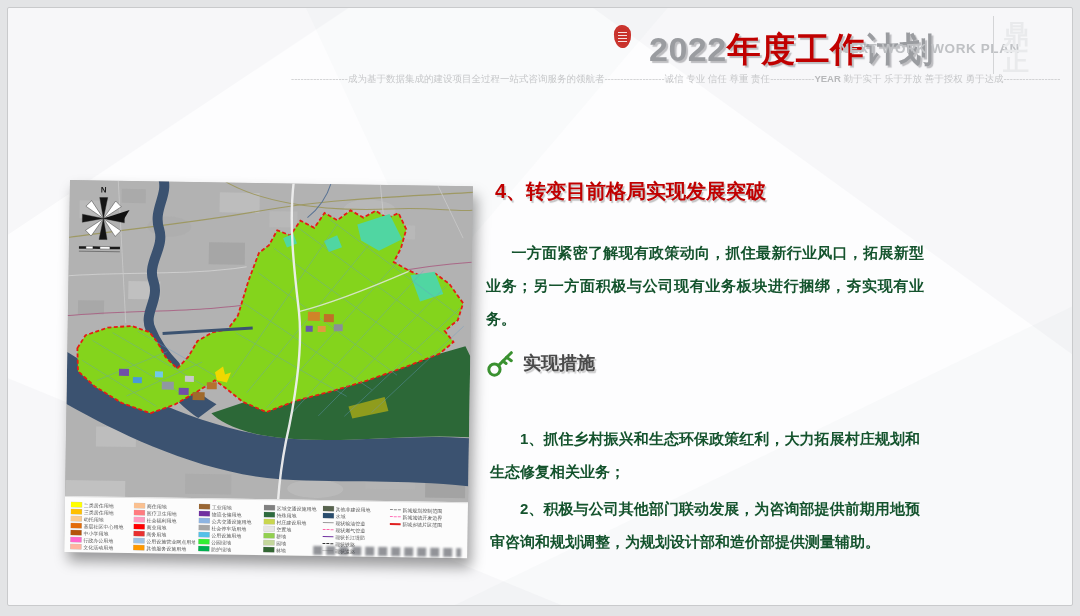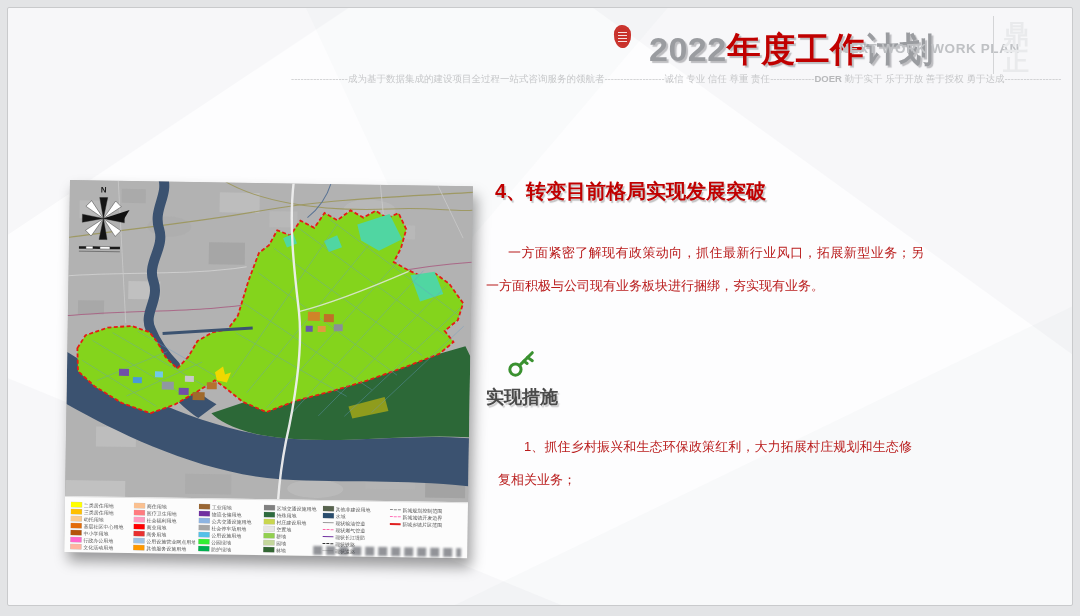--- a/index.html
+++ b/index.html
@@ -48,28 +48,28 @@
   .lsw{width:11px;height:4.5px;flex:0 0 11px;box-shadow:0 0 0 .3px #bbb;}
   .lln{width:11px;height:0;flex:0 0 11px;}
   .llb{font-size:5px;color:#555;white-space:nowrap;overflow:hidden;line-height:6px;}
   .caption-blur{position:absolute;right:6px;bottom:1px;width:148px;height:9px;filter:blur(1px);opacity:.55;
      background:repeating-linear-gradient(90deg,#3c3f48 0 9px,transparent 9px 13px);}
 
   
   .content{position:absolute;left:478px;top:170px;width:438px;}
   .heading{margin:0 0 0 9px;font-size:20px;font-weight:bold;color:#c00000;
            text-shadow:1.5px 1.5px 1px rgba(60,60,60,.3);}
-  .body-text{margin:0;font-size:13px;line-height:33px;color:#b91c1c;font-weight:normal;
+  .body-text{margin:0;font-size:15px;line-height:33px;color:#14532d;font-weight:bold;
              text-align:justify;}
   .para{position:absolute;top:58px;left:0;right:0;text-indent:1.7em;}
-  .measures{position:absolute;top:170px;left:0;display:flex;align-items:center;gap:7px;flex-direction:column;}
+  .measures{position:absolute;top:170px;left:0;display:flex;align-items:center;gap:7px;}
   .measures-title{font-size:18px;font-weight:bold;color:#4a4a4a;
                   text-shadow:1.5px 1.5px 1px rgba(90,90,90,.3);}
   .points{position:absolute;top:240px;left:0;right:0;}
-  .pt{margin:12px;text-indent:2em;}
+  .pt{margin:4px;text-indent:2em;}
 </style>
 </head>
 <body>
 
 <div class="slide">
   <div class="poly p1"></div>
   <div class="poly p2"></div>
   <div class="poly p3"></div>
   <div class="poly p4"></div>
   <div class="poly p5"></div>
@@ -77,21 +77,21 @@
   <div class="seal"></div>
   <div class="title">
     <span class="t-gray">2022</span><span class="t-red">年度工作</span><span class="t-gray">计划</span>
   </div>
   <div class="title-en">NEXT WORK WORK PLAN</div>
   <div class="hdr-divider"></div>
   <div class="logo">
     <div>鼎</div>
     <div>正</div>
   </div>
-  <div class="tagline"><span>------------------</span><span>成为基于数据集成的建设项目全过程一站式咨询服务的领航者</span><span>-------------------</span><span>诚信 专业 信任 尊重 责任</span><span>--------------</span><b>DOER</b><span> </span><span>勤于实干 乐于开放 善于授权 勇于达成</span><span>------------------</span></div>
+  <div class="tagline"><span>------------------</span><span>成为基于数据集成的建设项目全过程一站式咨询服务的领航者</span><span>-------------------</span><span>诚信 专业 信任 尊重 责任</span><span>--------------</span><b>YEAR</b><span> </span><span>勤于实干 乐于开放 善于授权 勇于达成</span><span>------------------</span></div>
 
   <div class="map">
     <svg width="403" height="316" viewBox="0 0 403 316">
       <rect x="0" y="0" width="403" height="316" fill="#b2b2b2"></rect>
 
       <g opacity=".8">
         <rect x="10" y="20" width="30" height="18" fill="#bcbcbc"></rect>
         <rect x="52" y="8" width="24" height="14" fill="#a8a8a8"></rect>
         <rect x="150" y="10" width="40" height="20" fill="#c0c0c0"></rect>
         <rect x="250" y="58" width="30" height="16" fill="#adadad"></rect>
@@ -389,15 +389,16 @@
           <circle cx="9" cy="23" r="6"></circle>
           <path d="M13.5,18.5 L27,5"></path>
           <path d="M22,10 L27,13.5"></path>
           <path d="M18,14 L21.5,16.5"></path>
         </g>
       </svg>
       <span class="measures-title">实现措施</span>
     </div>
     <div class="points">
       <p class="body-text pt">1、抓住乡村振兴和生态环保政策红利，大力拓展村庄规划和生态修复相关业务；</p>
+      <p class="body-text pt">2、积极与公司其他部门联动发展，为咨询部提供前期用地预审咨询和规划调整，为规划设计部和造价部提供测量辅助。</p>
     </div>
   </div>
 </div>
 
 </body></html>

